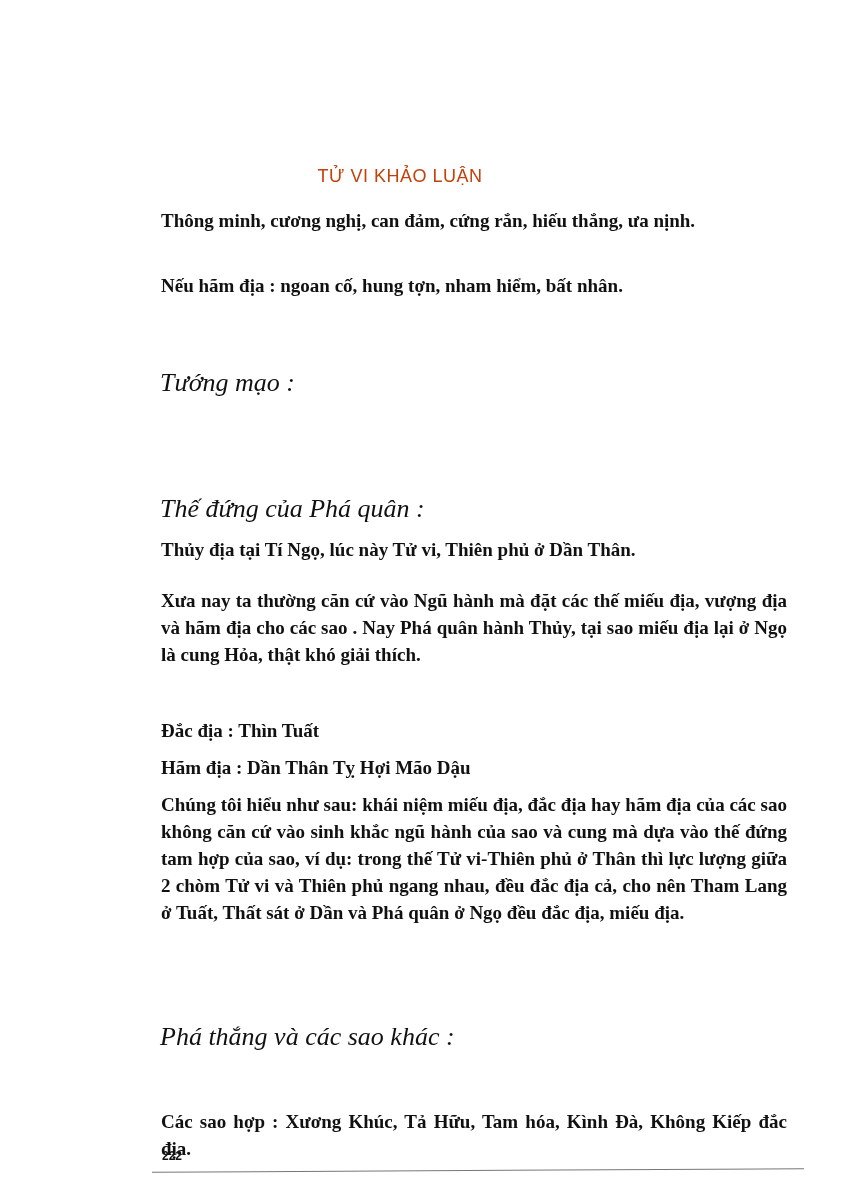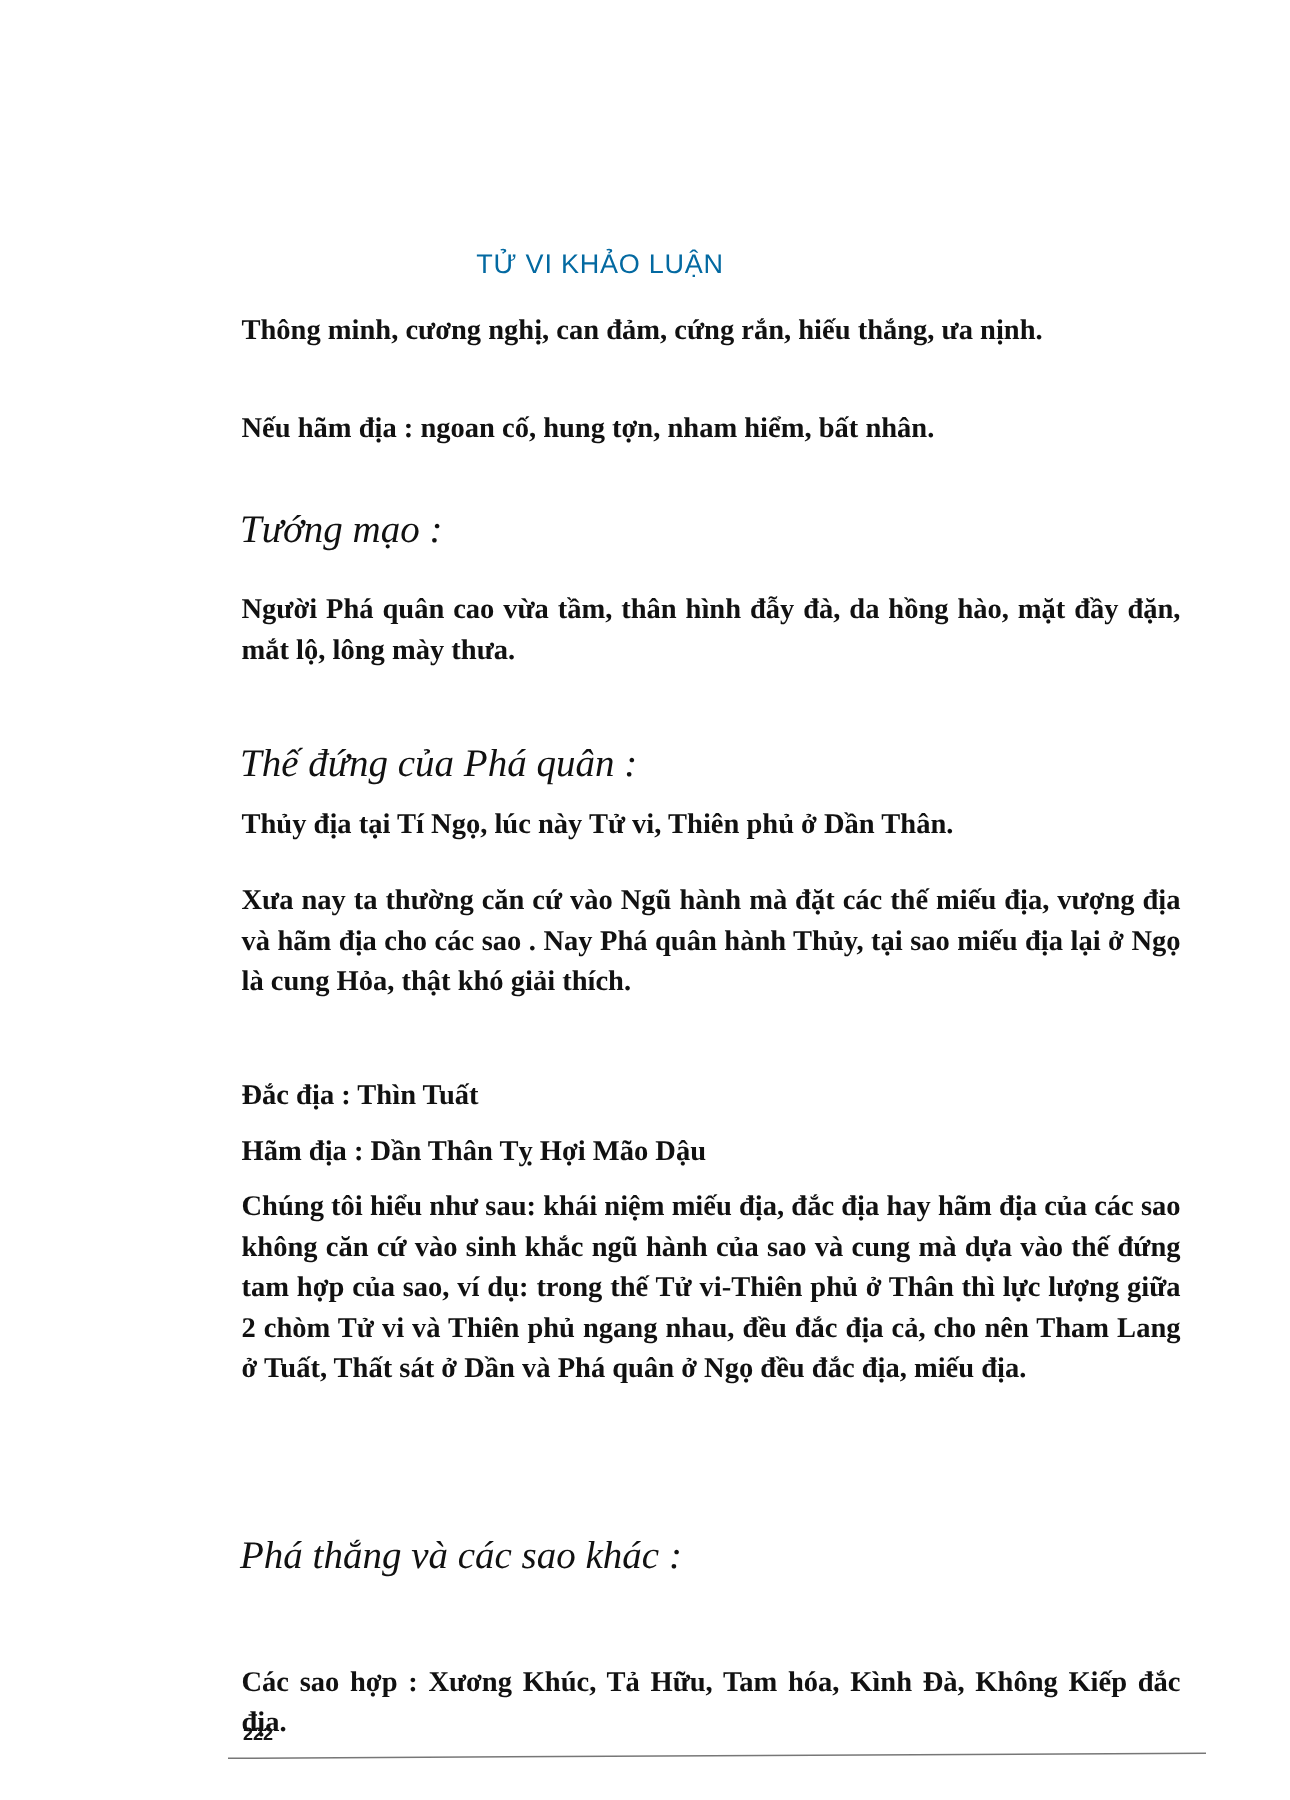--- a/index.html
+++ b/index.html
@@ -1,20 +1,20 @@
 <!DOCTYPE html>
 <html><head>
 <meta charset="utf-8">
 <style>
   html, body { margin: 0; padding: 0; background: #ffffff; }
   body { width: 860px; height: 1200px; position: relative; overflow: hidden; color: #111; }
   .page { position: absolute; left: 0; top: 0; width: 860px; height: 1200px; }
   .running-head {
     position: absolute; left: 0; width: 800px; top: 166px; text-align: center;
-    font-family: "Liberation Sans", sans-serif; font-size: 18px; letter-spacing: 0.5px; color: #0369a1;
+    font-family: "Liberation Sans", sans-serif; font-size: 18px; letter-spacing: 0.5px; color: #c2410c;
   }
   .p {
     position: absolute; left: 161px; width: 626px;
     font-family: "Liberation Serif", serif; font-weight: bold; font-size: 19px;
     line-height: 27px; color: #111; text-align: justify;
   }
   .h {
     position: absolute; left: 160px;
     font-family: "Liberation Serif", serif; font-style: italic; font-size: 26px; color: #111;
   }
@@ -29,22 +29,21 @@
 </style>
 </head>
 <body>
 
 <div class="page">
   <div class="running-head">TỬ VI KHẢO LUẬN</div>
 
   <div class="p" style="top:272px;">Nếu hãm địa : ngoan cố, hung tợn, nham hiểm, bất nhân.</div>
   <div class="p" style="top:207px;">Thông minh, cương nghị, can đảm, cứng rắn, hiếu thắng, ưa nịnh.</div>
 
-  <div class="h" style="top:338px;">Tướng mạo :</div>
-  <div class="p" style="top:393px;">Người Phá quân cao vừa tầm, thân hình đẫy đà, da hồng hào, mặt đầy đặn, mắt lộ, lông mày thưa.</div>
+  <div class="h" style="top:368px;">Tướng mạo :</div>
 
   <div class="h" style="top:494px;">Thế đứng của Phá quân :</div>
   <div class="p" style="top:536px;">Thủy địa tại Tí Ngọ, lúc này Tử vi, Thiên phủ ở Dần Thân.</div>
   <div class="p" style="top:571px;margin-top:16px;">Xưa nay ta thường căn cứ vào Ngũ hành mà đặt các thế miếu địa, vượng địa và hãm địa cho các sao . Nay Phá quân hành Thủy, tại sao miếu địa lại ở Ngọ là cung Hỏa, thật khó giải thích.</div>
   <div class="p" style="top:717px;">Đắc địa : Thìn Tuất</div>
   <div class="p" style="top:754px;">Hãm địa : Dần Thân Tỵ Hợi Mão Dậu</div>
   <div class="p" style="top:791px;">Chúng tôi hiểu như sau: khái niệm miếu địa, đắc địa hay hãm địa của các sao không căn cứ vào sinh khắc ngũ hành của sao và cung mà dựa vào thế đứng tam hợp của sao, ví dụ: trong thế Tử vi-Thiên phủ ở Thân thì lực lượng giữa 2 chòm Tử vi và Thiên phủ ngang nhau, đều đắc địa cả, cho nên Tham Lang ở Tuất, Thất sát ở Dần và Phá quân ở Ngọ đều đắc địa, miếu địa.</div>
 
   <div class="h" style="top:1022px;">Phá thắng và các sao khác :</div>
   <div class="p" style="top:1066px;margin-top:42px;">Các sao hợp : Xương Khúc, Tả Hữu, Tam hóa, Kình Đà, Không Kiếp đắc địa.</div>

